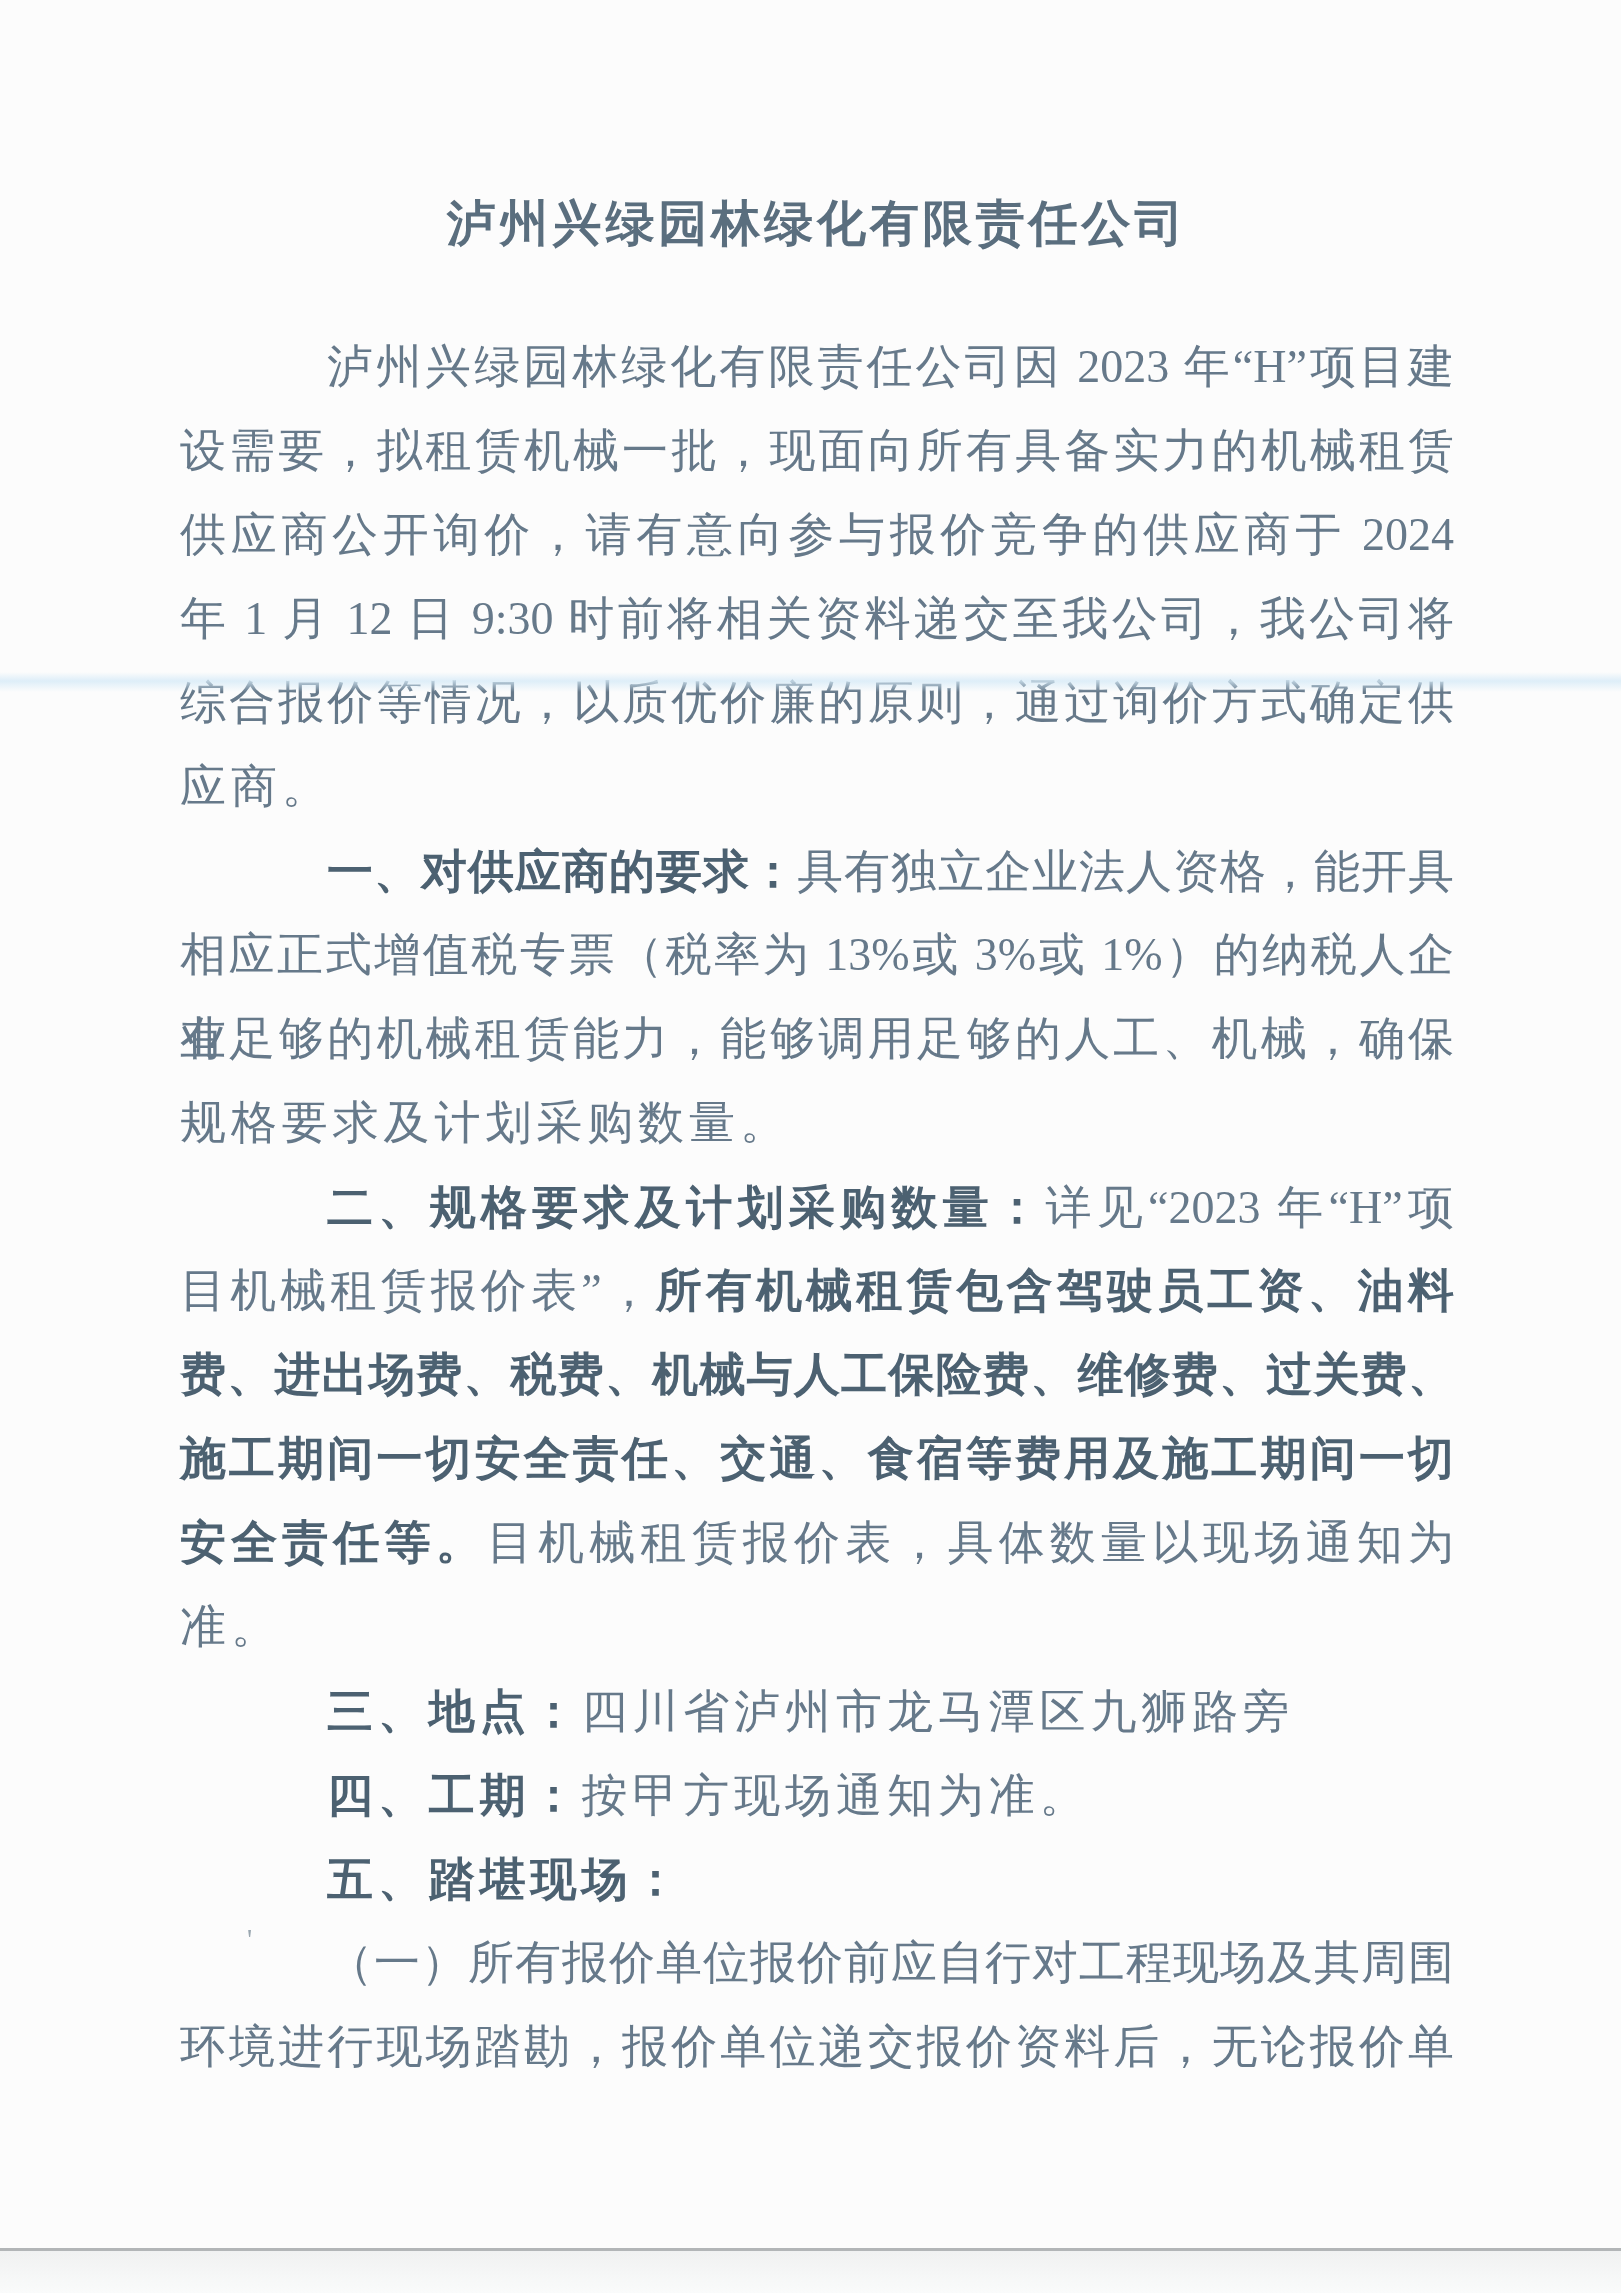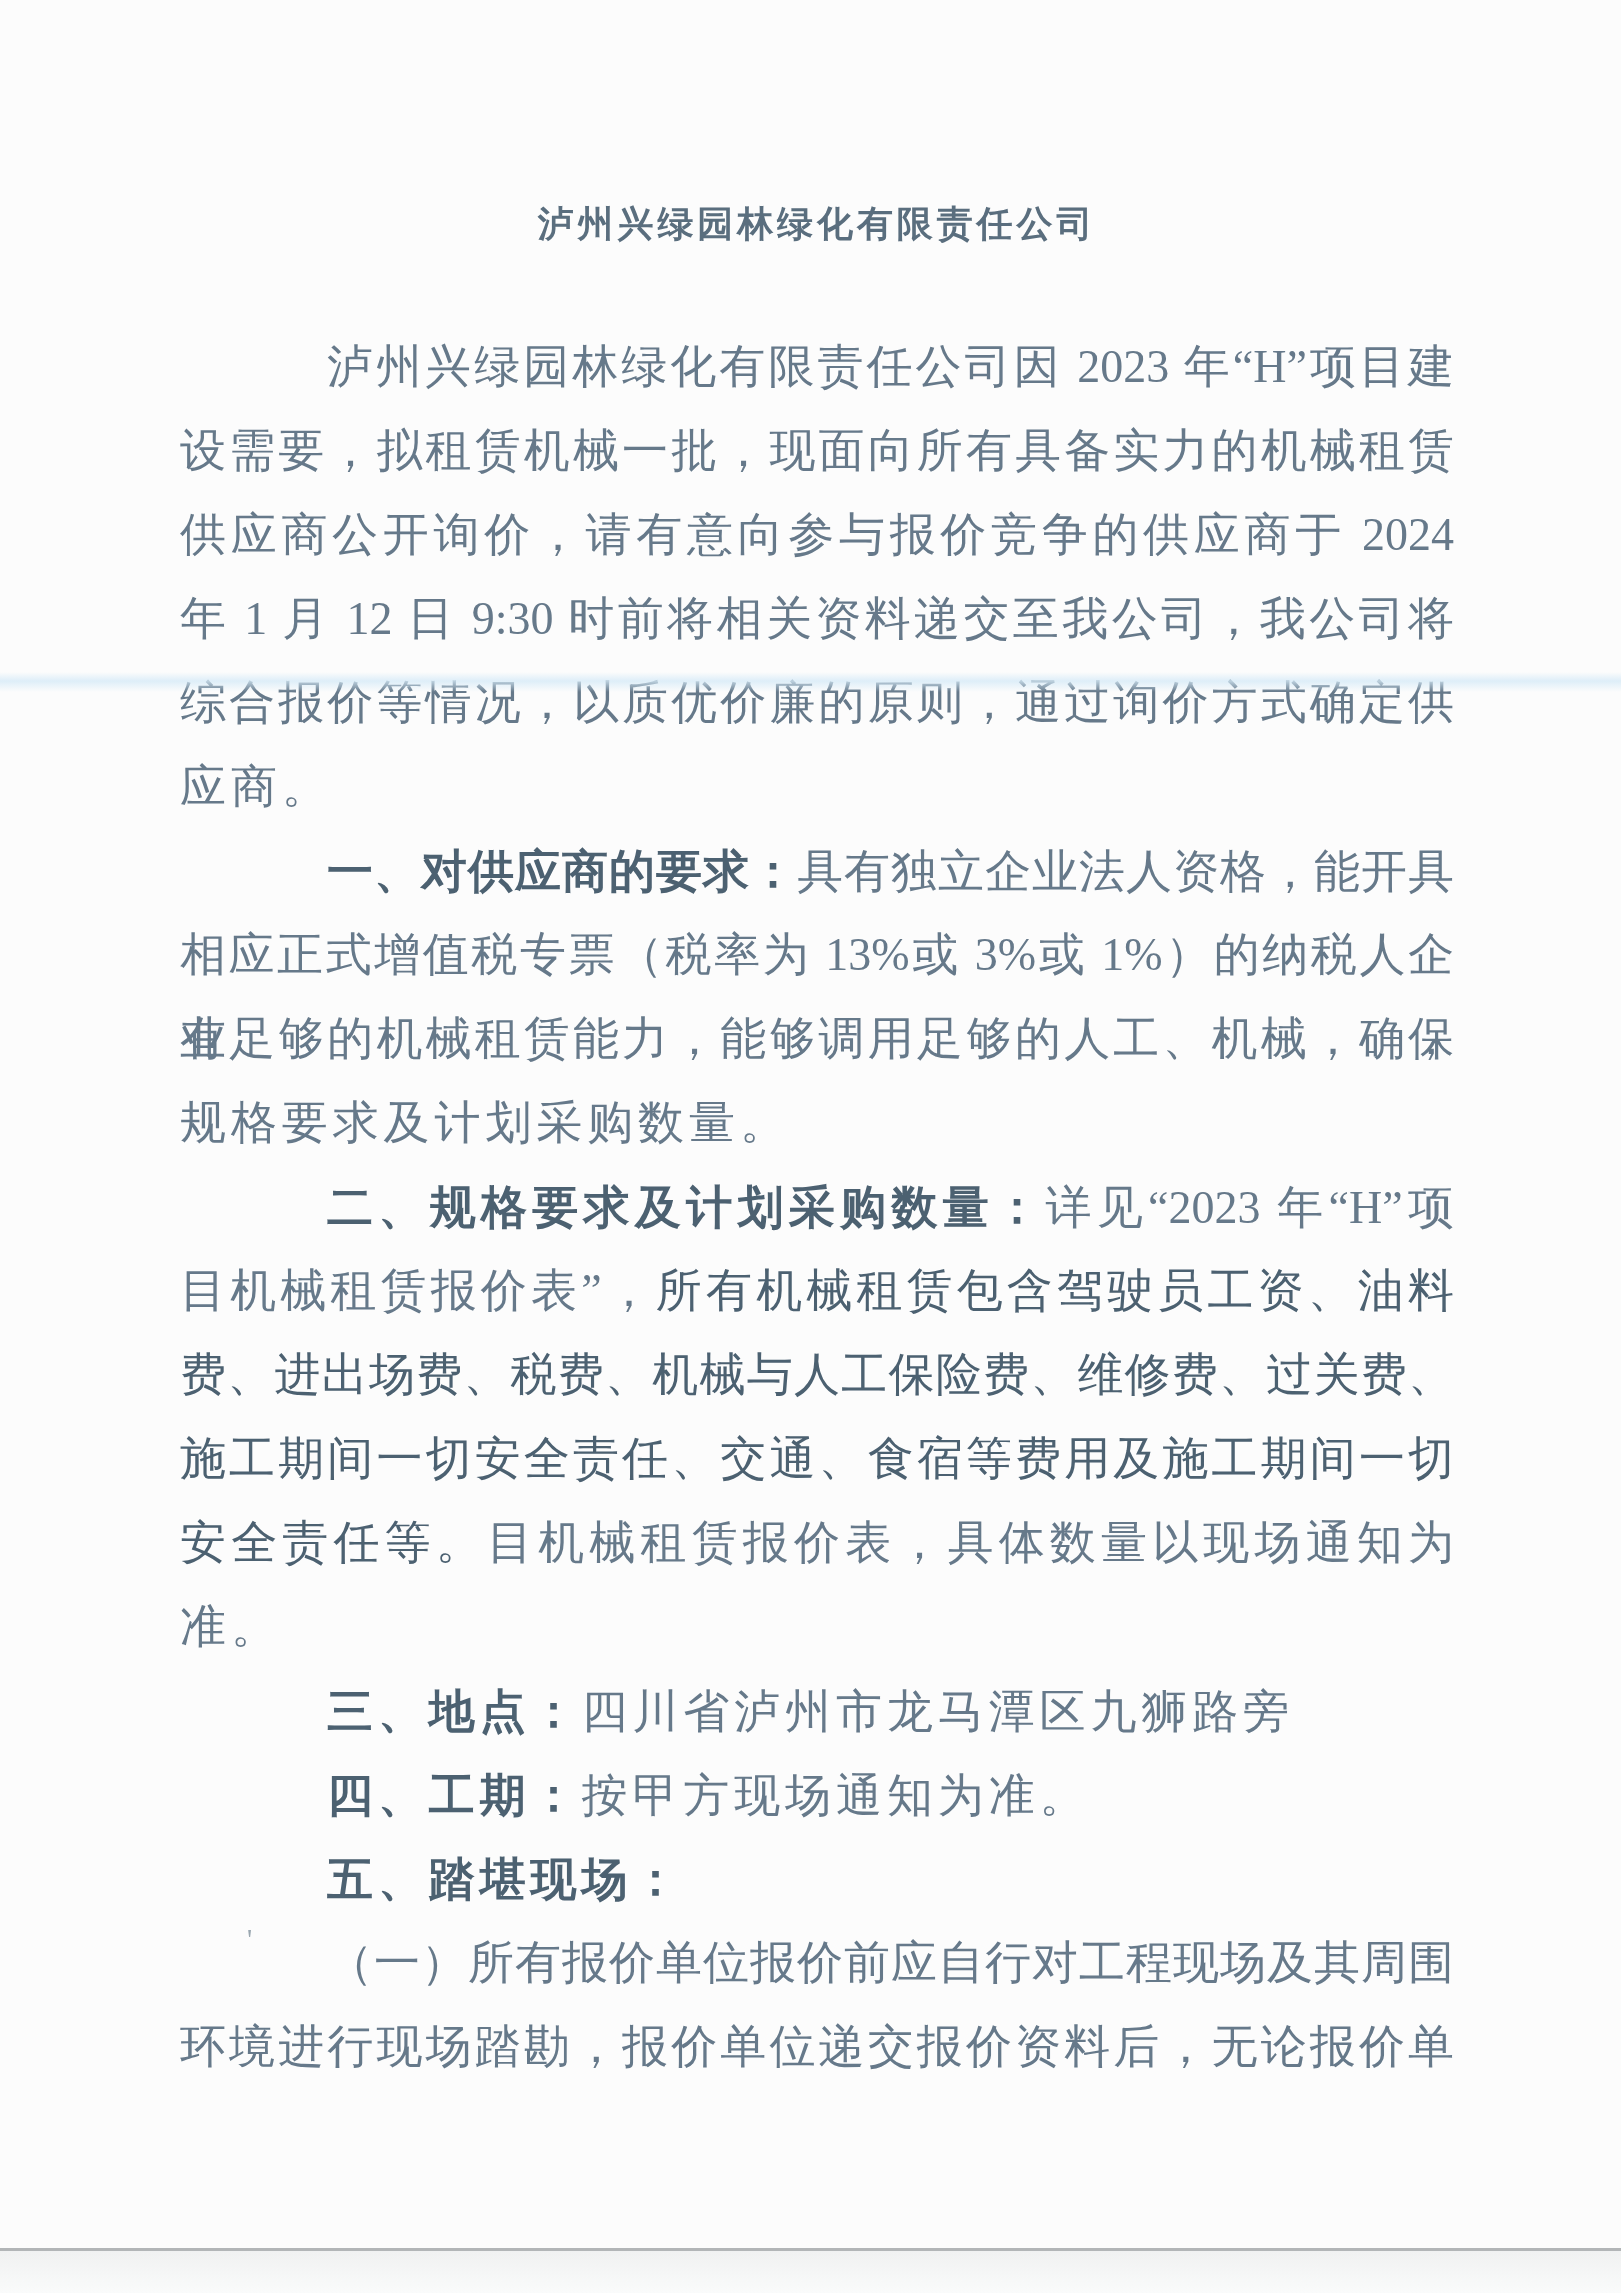--- a/index.html
+++ b/index.html
@@ -18,21 +18,21 @@
     font-family:"Liberation Serif","DejaVu Serif",serif;
   }
   .content{
     position:absolute;
     left:180px;top:182px;
     width:1274px;
   }
   .title-line{
     height:84px;line-height:84px;
     text-align:center;
-    font-size:36px;
+    font-size:49px;
     font-weight:700;
     letter-spacing:3.9px;
     color:var(--ink-title);
     white-space:nowrap;
   }
   .title-spacer{height:59px;}
   .line{
     height:84px;line-height:84px;
     font-size:46px;
     color:var(--ink-body);
@@ -42,21 +42,21 @@
   .line.fill{
     white-space:normal;
     text-align:justify;
     text-align-last:justify;
     -moz-text-align-last:justify;
     text-justify:inter-ideograph;
   }
   .line:not(.fill){letter-spacing:4.9px;}
   .line.indent{text-indent:147px;}
   .seg{font-weight:400;}
-  .seg.bold{font-weight:400;color:var(--ink-strong);}
+  .seg.bold{font-weight:700;color:var(--ink-strong);}
   .seg.heading{
     font-family:"Liberation Sans","DejaVu Sans",sans-serif;
     font-weight:700;
     color:var(--ink-strong);
   }
   .scan-streak{
     position:absolute;
     left:0;top:672px;width:1621px;height:19.6px;
     background:linear-gradient(to bottom,
       rgba(225,240,249,0) 0%,

